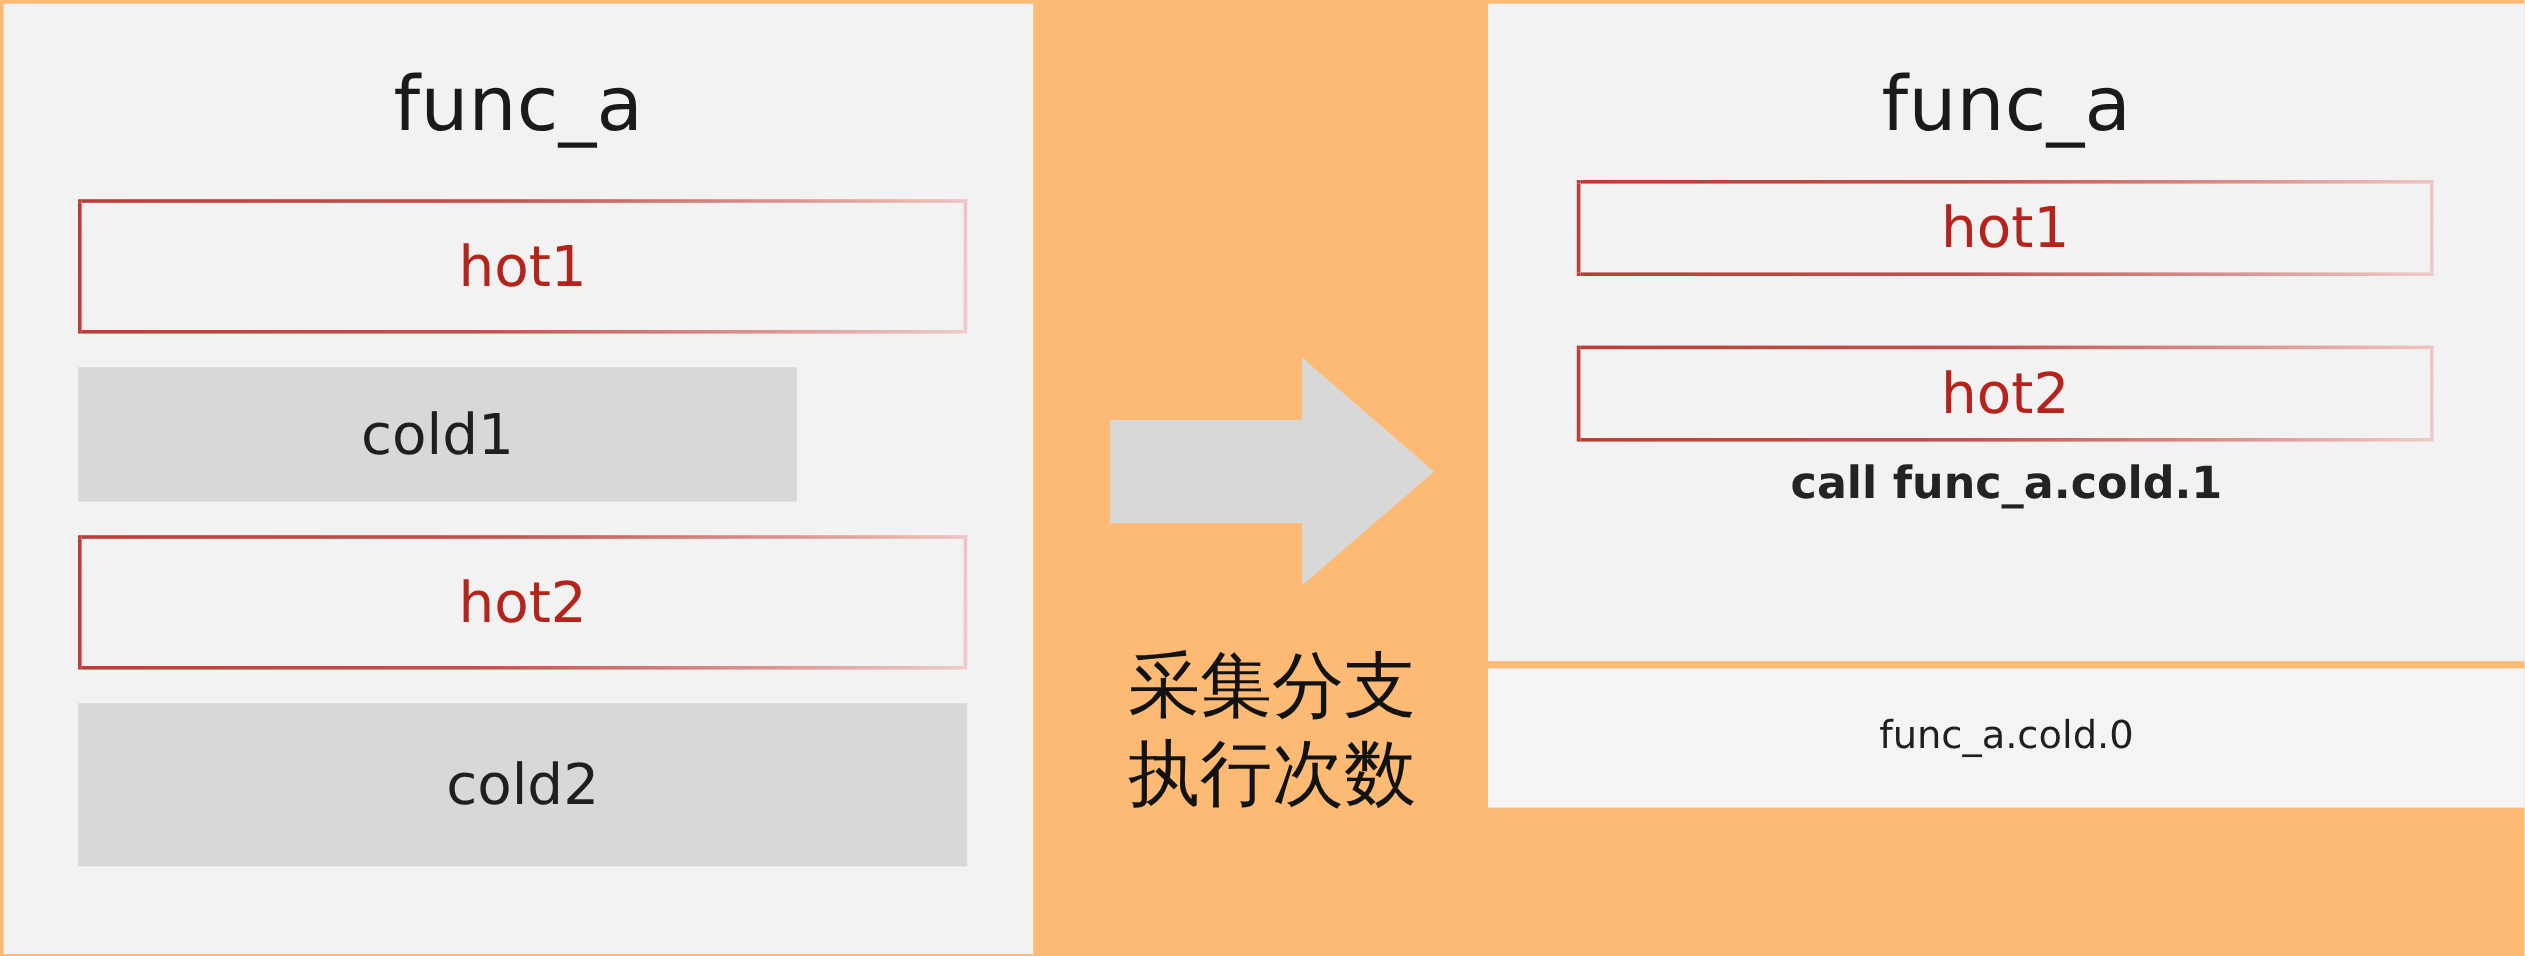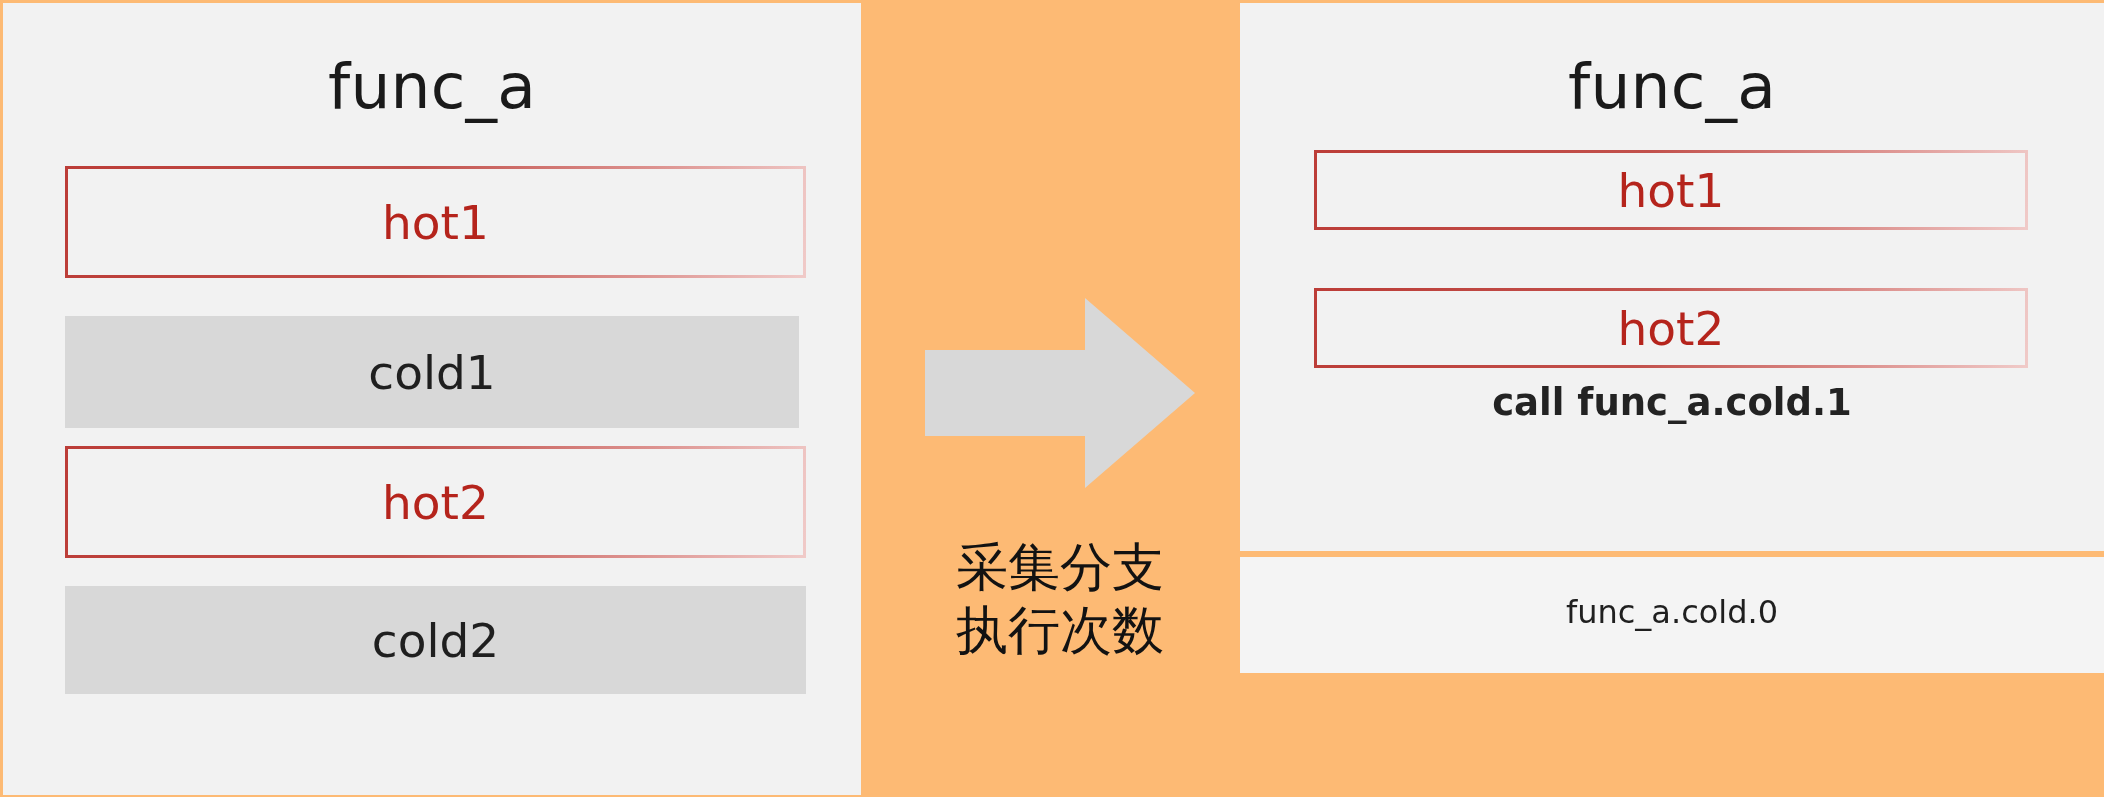--- a/index.html
+++ b/index.html
@@ -54,23 +54,23 @@
     border: 3px solid #c0443f;
     border-image: linear-gradient(100deg, #bc3d38 0%, #c2514c 46%, #dd9390 78%, #f0cac8 100%) 1;
   }
   .block-cold {
     background: #d8d8d8;
     color: #1f1f1f;
   }
 
   
   #lp-hot1  { left: 62px; top: 163px; width: 741px; height: 112px; }
-  #lp-cold1 { left: 62px; top: 313px; width: 734px; height: 112px; }
+  #lp-cold1 { left: 62px; top: 303px; width: 599px; height: 112px; }
   #lp-hot2  { left: 62px; top: 443px; width: 741px; height: 112px; }
-  #lp-cold2 { left: 62px; top: 583px; width: 741px; height: 108px; }
+  #lp-cold2 { left: 62px; top: 583px; width: 741px; height: 136px; }
 
   
   #rp-hot1  { left: 1314px; top: 150px; width: 714px; height: 80px; font-size: 47px; }
   #rp-hot2  { left: 1314px; top: 288px; width: 714px; height: 80px; font-size: 47px; }
 
   .call-label {
     position: absolute;
     width: 100%;
     text-align: center;
     font-size: 37px;
@@ -99,21 +99,21 @@
     width: 270px; height: 190px;
   }
   #arrow-wrap svg { display: block; width: 100%; height: 100%; }
 
   
   #middle-caption {
     position: absolute;
     left: 925px; top: 536px;
     width: 270px;
     text-align: center;
-    font-size: 52px;
+    font-size: 60px;
     line-height: 1.22;
     color: #121212;
     font-family: "DejaVu Sans", "Liberation Sans", sans-serif;
   }
   #middle-caption div { white-space: nowrap; }
 </style>
 </head>
 <body>
 
 <div id="stage">

